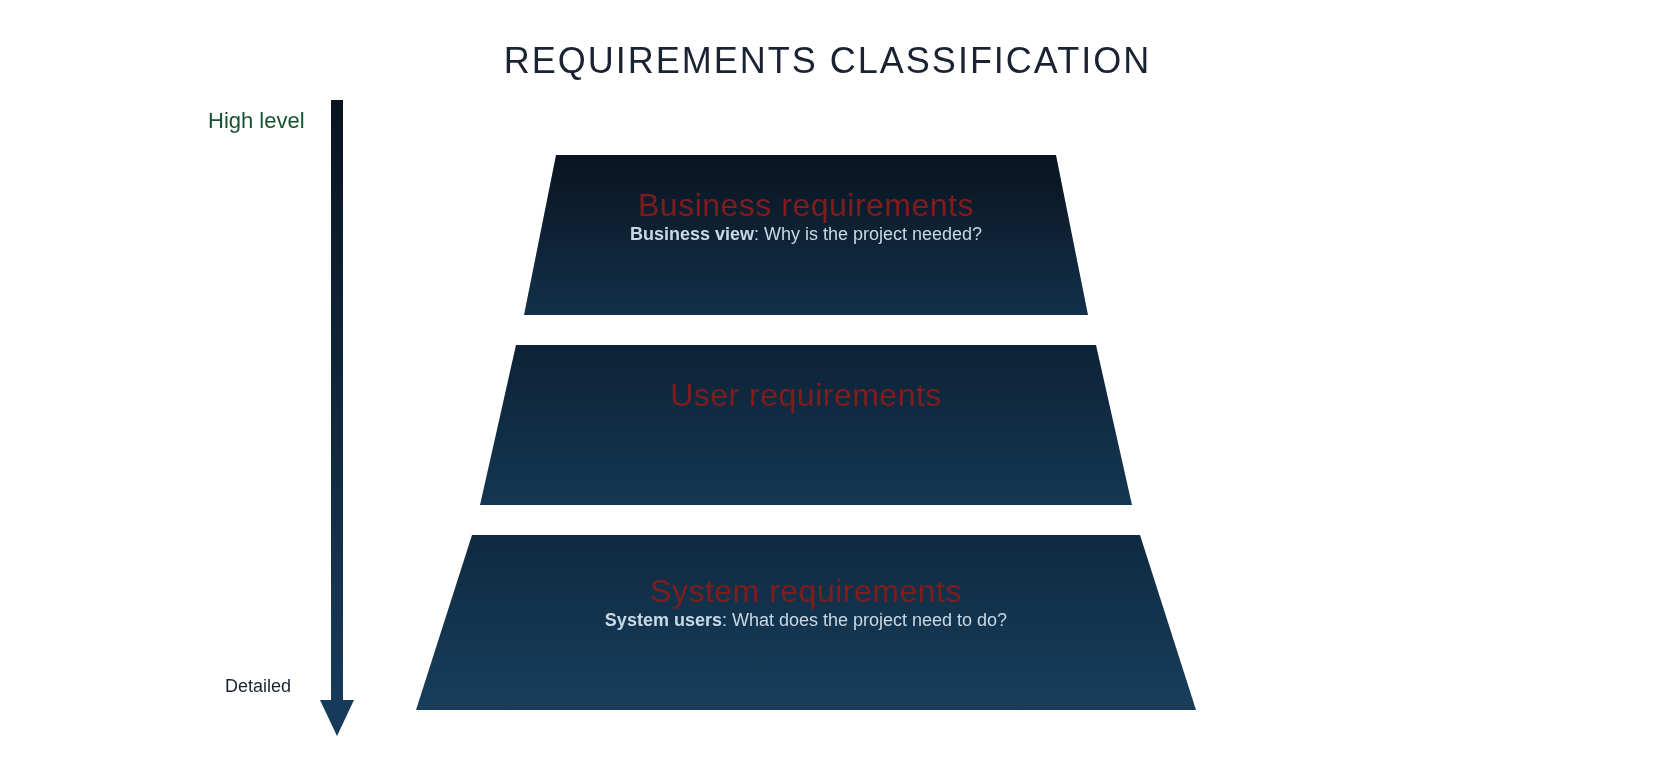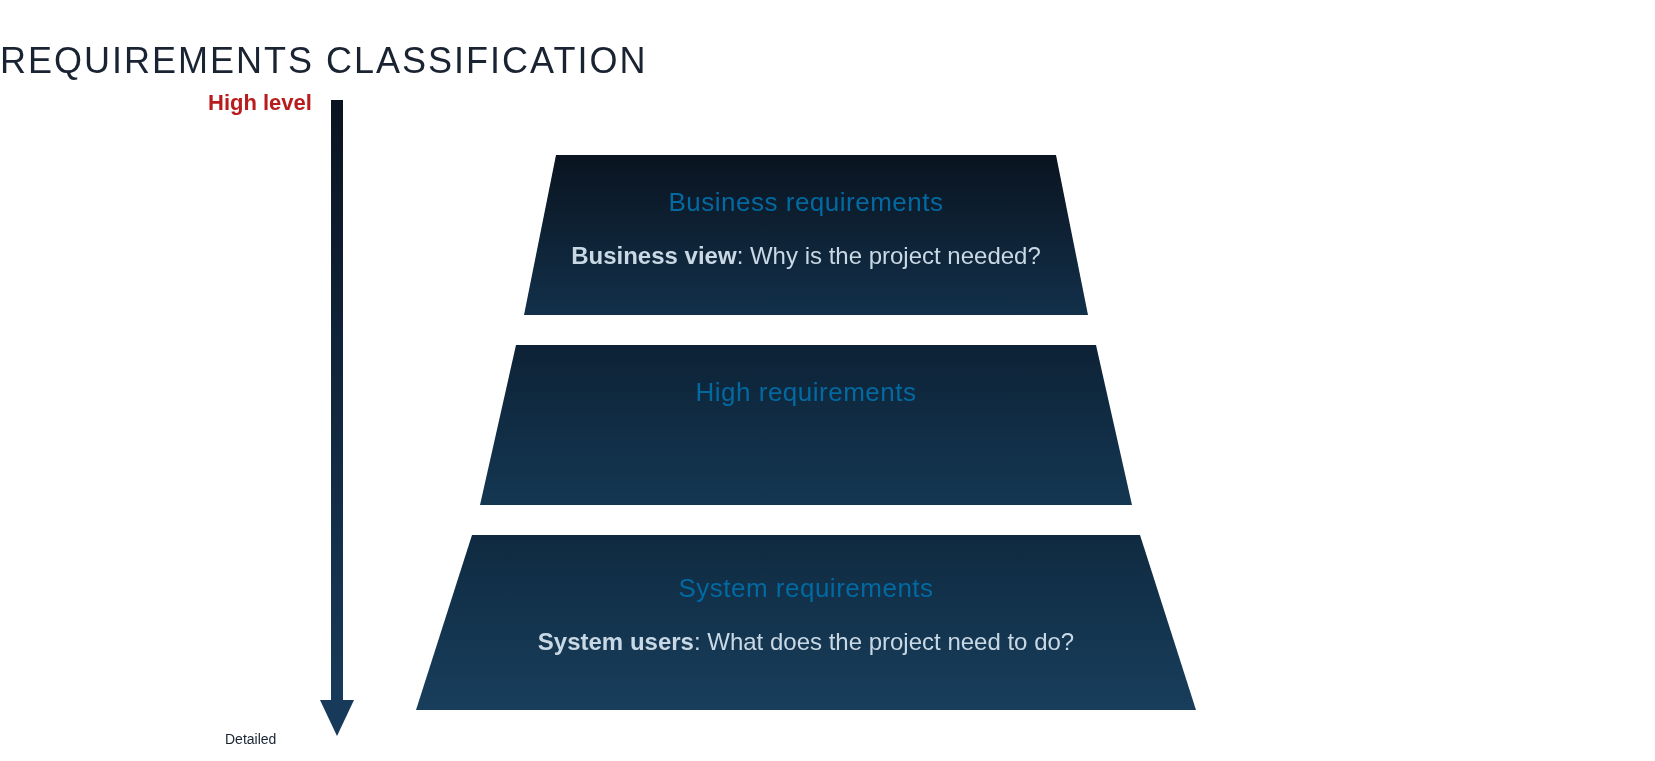--- a/index.html
+++ b/index.html
@@ -9,38 +9,38 @@
     background: #ffffff;
     font-family: "Segoe UI", Arial, sans-serif;
     color: #1a2332;
     position: relative;
   }
   .title {
     position: absolute;
     top: 40px;
     left: 0;
     width: 100%;
+    text-align: center;
     font-size: 36px;
     font-weight: 400;
     letter-spacing: 2px;
     color: #1a2332;
   }
   .axis-label-top {
     position: absolute;
     left: 208px;
-    top: 90px;
+    top: 108px;
     font-size: 22px;
-    color: #b91c1c;
-    font-weight: bold;
+    color: #14532d;
   }
   .axis-label-bottom {
     position: absolute;
     left: 225px;
-    top: 731px;
-    font-size: 14px;
+    top: 676px;
+    font-size: 18px;
     color: #1a2332;
   }
   .arrow {
     position: absolute;
     left: 324px;
     top: 100px;
     width: 26px;
     height: 640px;
   }
   .arrow-shaft {
@@ -73,30 +73,29 @@
     height: 100%;
     display: block;
   }
   .level-text {
     position: absolute;
     width: 100%;
     text-align: center;
     pointer-events: none;
   }
   .level-title {
-    color: #0369a1;
-    font-size: 26px;
+    color: #7f1d1d;
+    font-size: 32px;
     font-weight: 300;
     letter-spacing: 0.5px;
   }
   .level-desc {
     color: #c8d8e5;
-    font-size: 24px;
+    font-size: 18px;
     font-weight: 300;
-    margin-top: 24px;
   }
   .level-desc .bold {
     font-weight: 600;
   }
   .l1 .level-text { top: 32px; }
   .l2 .level-text { top: 222px; }
   .l3 .level-text { top: 418px; }
 </style>
 </head>
 <body>
@@ -136,21 +135,21 @@
     <div class="level-text">
       <div class="level-title">Business requirements</div>
       <div class="level-desc">
         <span class="bold">Business view</span><span>: Why is the project needed?</span>
       </div>
     </div>
   </div>
 
   <div class="l2">
     <div class="level-text">
-      <div class="level-title">High requirements</div>
+      <div class="level-title">User requirements</div>
     </div>
   </div>
 
   <div class="l3">
     <div class="level-text">
       <div class="level-title">System requirements</div>
       <div class="level-desc">
         <span class="bold">System users</span><span>: What does the project need to do?</span>
       </div>
     </div>

